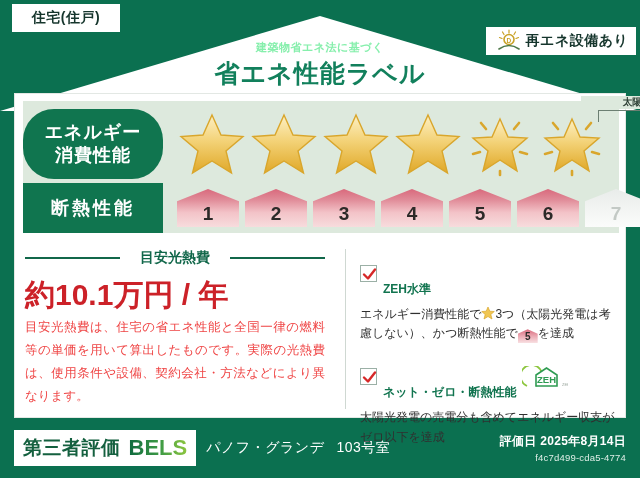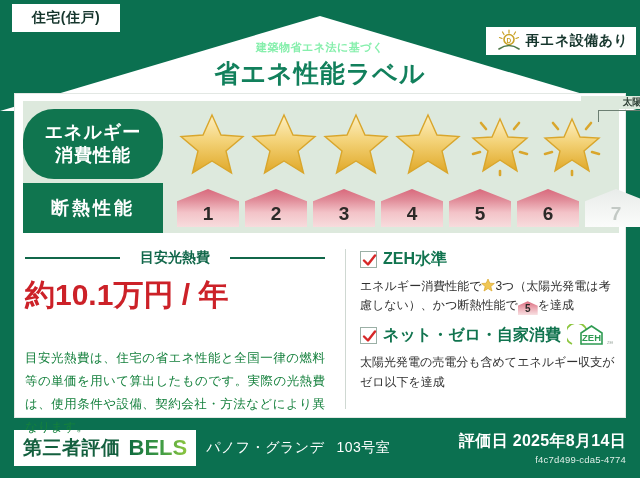--- a/index.html
+++ b/index.html
@@ -186,42 +186,43 @@
     justify-content: center;
   }
   .cost-head .rule { flex: 1; height: 2px; background: #11674a; }
   .cost-value {
     font-size: 30px; font-weight: bold;
     color: #cc2128;
     margin-top: 8px;
     letter-spacing: 0px;
   }
   .cost-note {
-    margin-top: 31px;
+    margin-top: 0;
     font-size: 12.5px;
     line-height: 1.85;
-    color: #15803d;
+    color: #ef4444;
     text-align: justify;
   }
 
   .check-block { margin-bottom: 9px; }
   .check-head {
     display: flex; align-items: center; gap: 6px;
   }
   .check-box {
     width: 17px; height: 17px;
     border: 1px solid #9bb0a6;
     background: #fff;
     flex: 0 0 17px;
     position: relative;
   }
   .check-box svg { position: absolute; left: 1px; top: 1px; }
   .check-title {
-    font-size: 16px; font-weight: bold; color: #11744f;
+    font-size: 12px; font-weight: bold; color: #11744f;
     letter-spacing: 0px;
+    margin-top: 32px;
   }
   .check-body {
     font-size: 12px;
     line-height: 1.6;
     color: #303030;
     margin-top: 7px;
   }
   .inline-star { display:inline-block; vertical-align:-2px; width:14px; height:14px; }
   .inline-badge {
     display: inline-block;
@@ -267,21 +268,21 @@
   #prop-name {
     margin-left: 10px;
     color: #ffffff;
     font-size: 14px;
     letter-spacing: 0.5px;
   }
   #footer-right {
     margin-left: auto; margin-right: 14px;
     text-align: right; color: #ffffff;
   }
-  #eval-date { font-size: 16px; font-weight: bold; letter-spacing: 0.3px; }
+  #eval-date { font-size: 12px; font-weight: bold; letter-spacing: 0.3px; }
   #eval-id { font-size: 9.5px; margin-top: 2px; color: #dfeee7; letter-spacing: 0.2px; }
 </style>
 </head>
 <body>
 
 <div id="root">
 
   <div id="roof-green"></div>
   <div id="roof-white"></div>
 
@@ -439,21 +440,21 @@
         </div>
       </div>
 
       <div class="check-block">
         <div class="check-head">
           <span class="check-box">
             <svg width="15" height="15" viewBox="0 0 15 15">
               <path d="M2 7.5 L6 11.5 L13 2.5" fill="none" stroke="#d62828" stroke-width="2.4" stroke-linecap="round" stroke-linejoin="round"></path>
             </svg>
           </span>
-          <span class="check-title">ネット・ゼロ・自家消費</span>
+          <span class="check-title">ネット・ゼロ・断熱性能</span>
           <span class="zeh-logo">
             <svg viewBox="0 0 46 22" width="46" height="22">
               <path d="M5 20 A11 11 0 1 1 14 20" fill="none" stroke="#8dc63f" stroke-width="1.8"></path>
               <path d="M14 20 L14 9 L24.5 2 L35 9 L35 20 Z" fill="#fff" stroke="#2e9b52" stroke-width="1.6"></path>
               <text x="24.5" y="17" font-size="9.5" font-weight="bold" text-anchor="middle" fill="#2e9b52" font-family="Liberation Sans, sans-serif">ZEH</text>
               <text x="40" y="20" font-size="4" fill="#9aa79e" font-family="Liberation Sans, sans-serif">ZEH</text>
             </svg>
           </span>
         </div>
         <div class="check-body">太陽光発電の売電分も含めてエネルギー収支がゼロ以下を達成</div>

